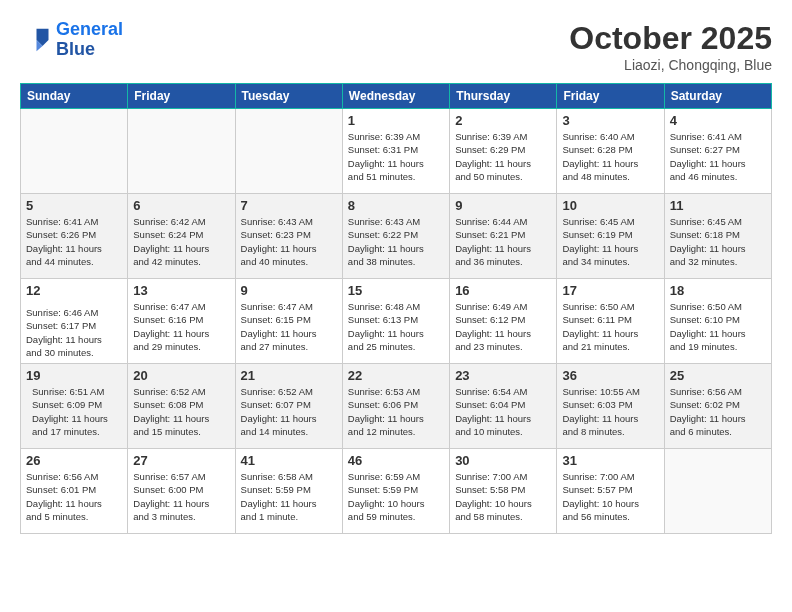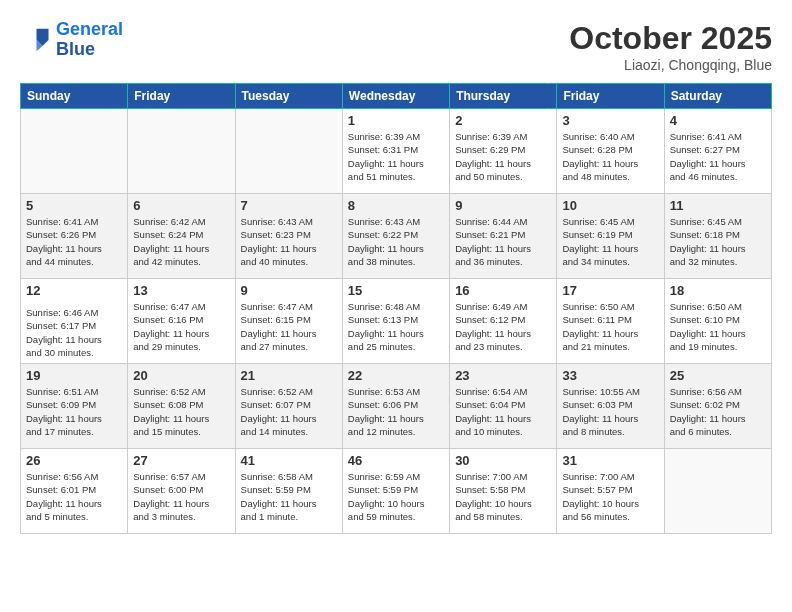--- a/index.html
+++ b/index.html
@@ -255,21 +255,21 @@
           <div class="day-num">18</div>
           <div class="day-info" style="white-space: pre-line;">Sunrise: 6:50 AM
 Sunset: 6:10 PM
 Daylight: 11 hours
 and 19 minutes.</div>
         </td>
       </tr>
       <tr>
         <td>
           <div class="day-num">19</div>
-          <div class="day-info" style="white-space: pre-line;">Sunrise: 6:51 AM
+          <div class="day-info" style="white-space: pre-line; margin-left: 6px;">Sunrise: 6:51 AM
 Sunset: 6:09 PM
 Daylight: 11 hours
 and 17 minutes.</div>
         </td>
         <td>
           <div class="day-num">20</div>
           <div class="day-info" style="white-space: pre-line;">Sunrise: 6:52 AM
 Sunset: 6:08 PM
 Daylight: 11 hours
 and 15 minutes.</div>
@@ -289,21 +289,21 @@
 and 12 minutes.</div>
         </td>
         <td>
           <div class="day-num">23</div>
           <div class="day-info" style="white-space: pre-line;">Sunrise: 6:54 AM
 Sunset: 6:04 PM
 Daylight: 11 hours
 and 10 minutes.</div>
         </td>
         <td>
-          <div class="day-num">33</div>
+          <div class="day-num">36</div>
           <div class="day-info" style="white-space: pre-line;">Sunrise: 10:55 AM
 Sunset: 6:03 PM
 Daylight: 11 hours
 and 8 minutes.</div>
         </td>
         <td>
           <div class="day-num">25</div>
           <div class="day-info" style="white-space: pre-line;">Sunrise: 6:56 AM
 Sunset: 6:02 PM
 Daylight: 11 hours

